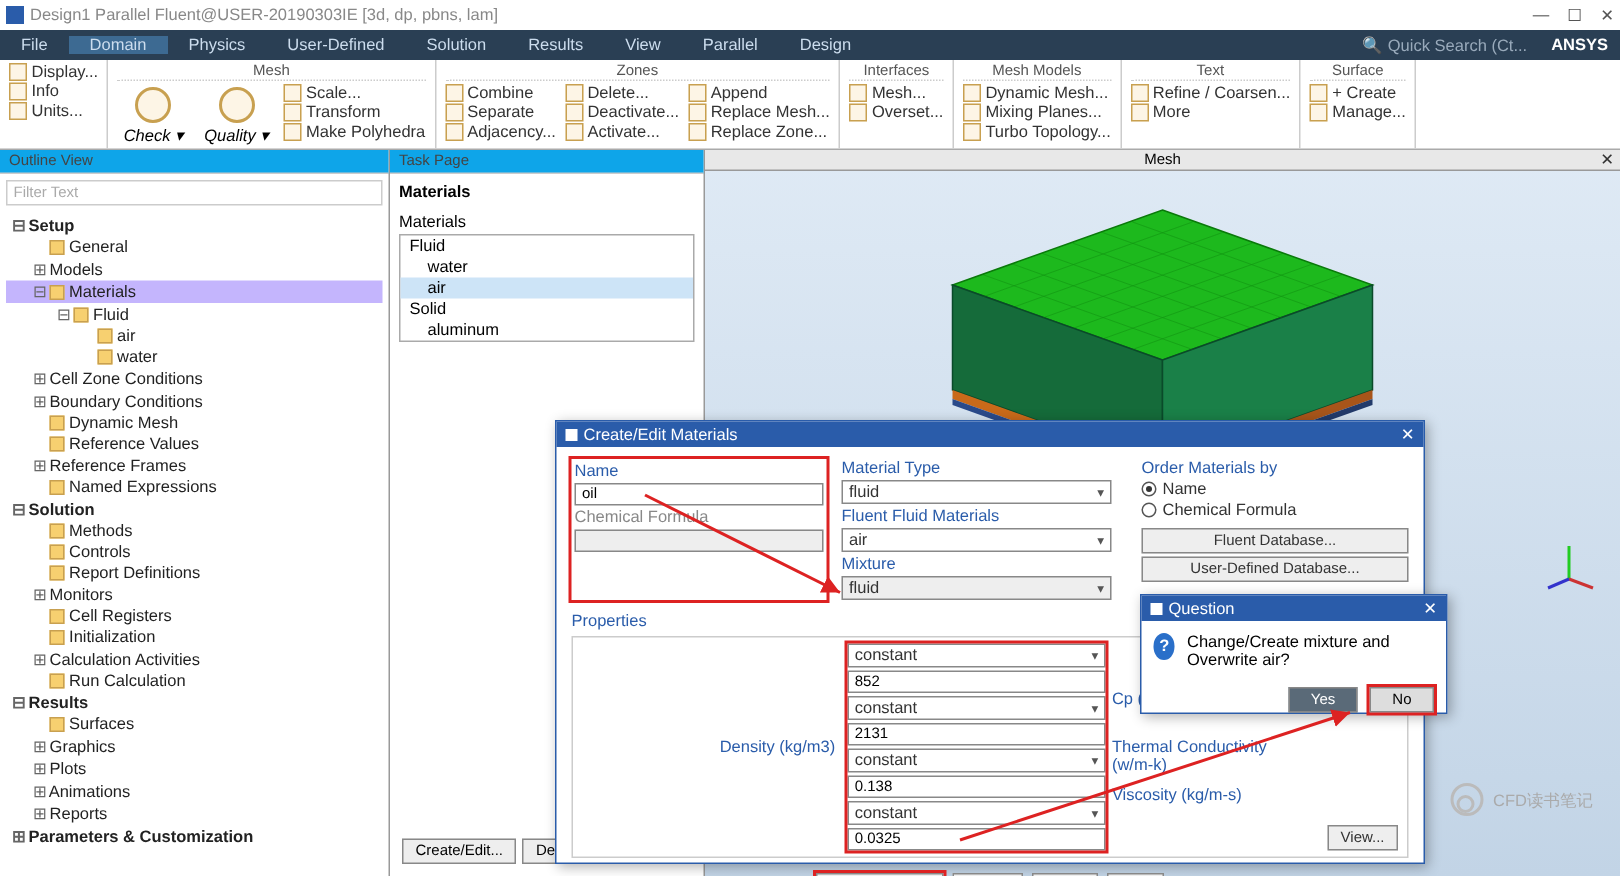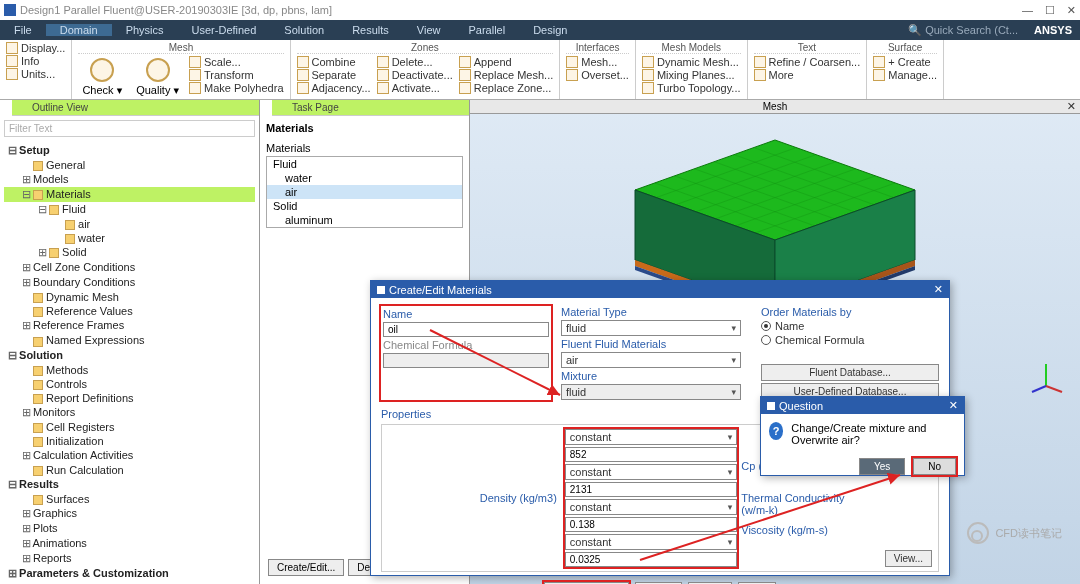--- a/index.html
+++ b/index.html
@@ -16,27 +16,27 @@
 .ribgroup { border-right:1px solid #ccc; padding:2px 6px; display:flex; flex-direction:column; }
 .ribgroup .hdr { text-align:center; color:#555; font-size:10px; border-bottom:1px dotted #ccc; margin-bottom:2px; }
 .ribgroup .btns { display:flex; gap:6px; flex:1; }
 .ribcol { display:flex; flex-direction:column; gap:1px; font-size:10px; color:#333; }
 .ribcol div { display:flex; align-items:center; gap:3px; white-space:nowrap; cursor:pointer; }
 .ribcol .ico { width:12px; height:12px; border:1px solid #c8a050; background:#fdf5e6; }
 .bigbtn { display:flex; flex-direction:column; align-items:center; gap:2px; padding:2px 4px; cursor:pointer; }
 .bigbtn .ico { width:24px; height:24px; border:2px solid #c8a050; border-radius:50%; background:#fdf5e6; }
 .main { display:flex; height:484px; }
 .outline { width:260px; background:#fff; border-right:1px solid #999; display:flex; flex-direction:column; }
-.panelhdr { background:#bef264; padding:2px 20px; font-size:10px; color:#444; border-bottom:1px solid #ccc;margin-left:12px; }
+.panelhdr { background:#0ea5e9; padding:2px 6px; font-size:10px; color:#444; border-bottom:1px solid #ccc; }
 .filter { margin:4px; border:1px solid #ccc; padding:2px 4px; color:#aaa; font-size:10px; }
 .tree { flex:1; overflow:auto; padding:2px 4px; font-size:10px; color:#222; }
 .tree div { padding:1px 0; white-space:nowrap; cursor:pointer; }
 .tree .l1 { padding-left:4px; } .tree .l2 { padding-left:18px; } .tree .l3 { padding-left:34px; } .tree .l4 { padding-left:50px; }
 .tree .bold { font-weight:bold; }
-.tree .sel { background:#bef264; }
+.tree .sel { background:#c4b5fd; }
 .tgl { display:inline-block; width:8px; text-align:center; color:#666; }
 .ticon { display:inline-block; width:10px; height:10px; background:#f7d070; border:1px solid #c8a050; margin-right:3px; vertical-align:middle; }
 .task { width:210px; background:#fff; border-right:1px solid #999; display:flex; flex-direction:column; position:relative;}
 .task .body { padding:6px; font-size:10px; }
 .task .lbl { font-weight:bold; margin-bottom:6px; display:block; }
 .task .list { border:1px solid #aaa; background:#fff; min-height:70px; font-size:10px; }
 .task .list div { padding:1px 6px; }
 .task .list .ind { padding-left:18px; }
 .task .list .hi { background:#cde4f7; }
 .task .bar { position:absolute; bottom:8px; left:8px; display:flex; gap:4px; }
@@ -108,21 +108,21 @@
         <div class="ribcol">
           <div><span class="ico"></span>Display...</div>
           <div><span class="ico"></span>Info</div>
           <div><span class="ico"></span>Units...</div>
         </div>
       </div>
     </div>
     <div class="ribgroup">
       <div class="hdr">Mesh</div>
       <div class="btns">
-        <div style="display: flex; gap: 6px;">
+        <div style="display: flex; gap: 6px; font-style: italic;">
           <div class="bigbtn">
             <span class="ico"></span>
             <span>Check ▾</span>
           </div>
           <div class="bigbtn">
             <span class="ico"></span>
             <span>Quality ▾</span>
           </div>
         </div>
         <div class="ribcol">
@@ -196,21 +196,20 @@
     <div class="panelhdr">Outline View</div>
     <div class="filter">Filter Text</div>
     <div class="tree" id="tree">
         <div class="l1 bold"><span class="tgl">⊟</span> Setup</div>
         <div class="l2"><span class="tgl"></span> <span class="ticon"></span>General</div>
         <div class="l2"><span class="tgl">⊞</span> Models</div>
         <div class="l2 sel"><span class="tgl">⊟</span> <span class="ticon"></span>Materials</div>
         <div class="l3"><span class="tgl">⊟</span> <span class="ticon"></span>Fluid</div>
         <div class="l4"><span class="tgl"></span> <span class="ticon"></span>air</div>
         <div class="l4"><span class="tgl"></span> <span class="ticon"></span>water</div>
-        <div class="l3"><span class="tgl">⊞</span> <span class="ticon"></span>Solid</div>
         <div class="l2"><span class="tgl">⊞</span> Cell Zone Conditions</div>
         <div class="l2"><span class="tgl">⊞</span> Boundary Conditions</div>
         <div class="l2"><span class="tgl"></span> <span class="ticon"></span>Dynamic Mesh</div>
         <div class="l2"><span class="tgl"></span> <span class="ticon"></span>Reference Values</div>
         <div class="l2"><span class="tgl">⊞</span> Reference Frames</div>
         <div class="l2"><span class="tgl"></span> <span class="ticon"></span>Named Expressions</div>
         <div class="l1 bold"><span class="tgl">⊟</span> Solution</div>
         <div class="l2"><span class="tgl"></span> <span class="ticon"></span>Methods</div>
         <div class="l2"><span class="tgl"></span> <span class="ticon"></span>Controls</div>
         <div class="l2"><span class="tgl"></span> <span class="ticon"></span>Report Definitions</div>
@@ -313,21 +312,21 @@
       <div class="col" style="flex:1;">
         <label>Order Materials by</label>
         <div class="radio">
             <span class="r on"></span>
             <span>Name</span>
           </div>
         <div class="radio">
             <span class="r"></span>
             <span>Chemical Formula</span>
           </div>
-        <span class="btn" style="margin-top:16px;text-align:center;">Fluent Database...</span>
+        <span class="btn" style="margin-top:4px;text-align:center;">Fluent Database...</span>
         <span class="btn" style="text-align:center;">User-Defined Database...</span>
       </div>
     </div>
     <div style="color:#2a5caa;margin-top:4px;">Properties</div>
     <div style="border:1px solid #ccc;padding:4px 6px;display:flex;flex-direction:column;gap:2px;">
       <div class="proprow">
           <span class="proplabel">Density (kg/m3)</span>
         <div class="redbox" style="display:flex;flex-direction:column;gap:2px;width:190px;">
           <div class="sel2" style="width:100%;">
               <span>constant</span>

